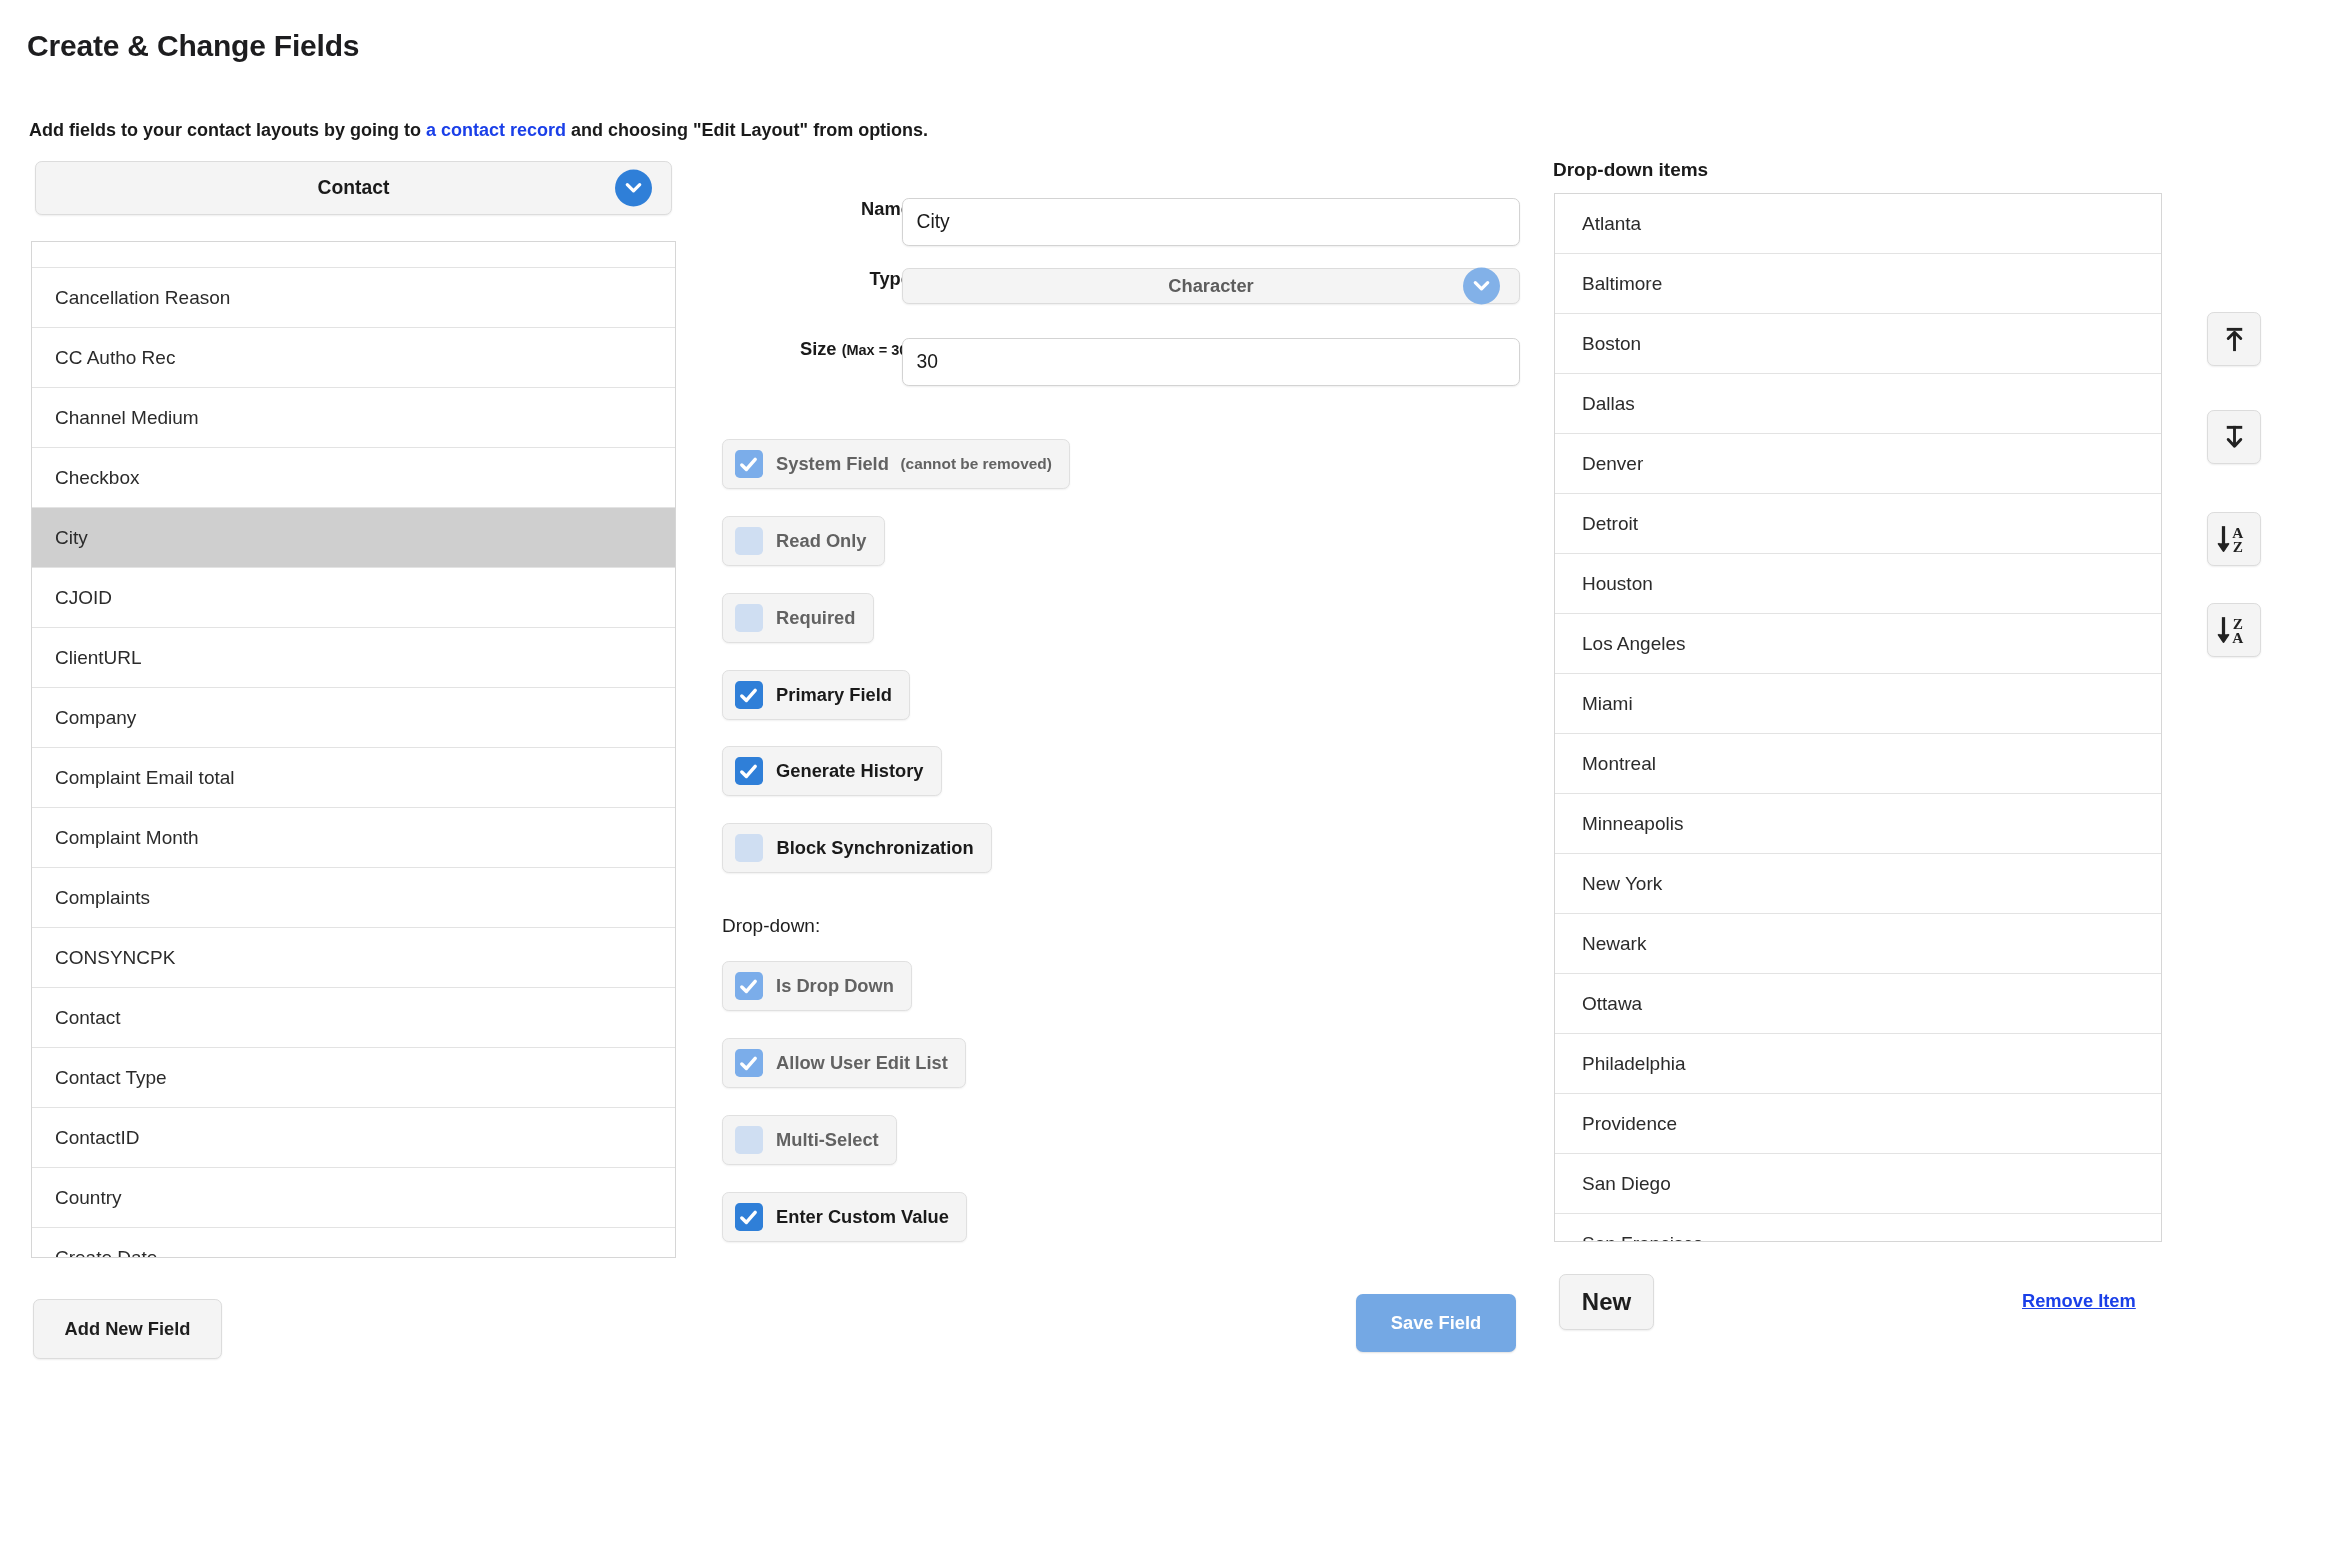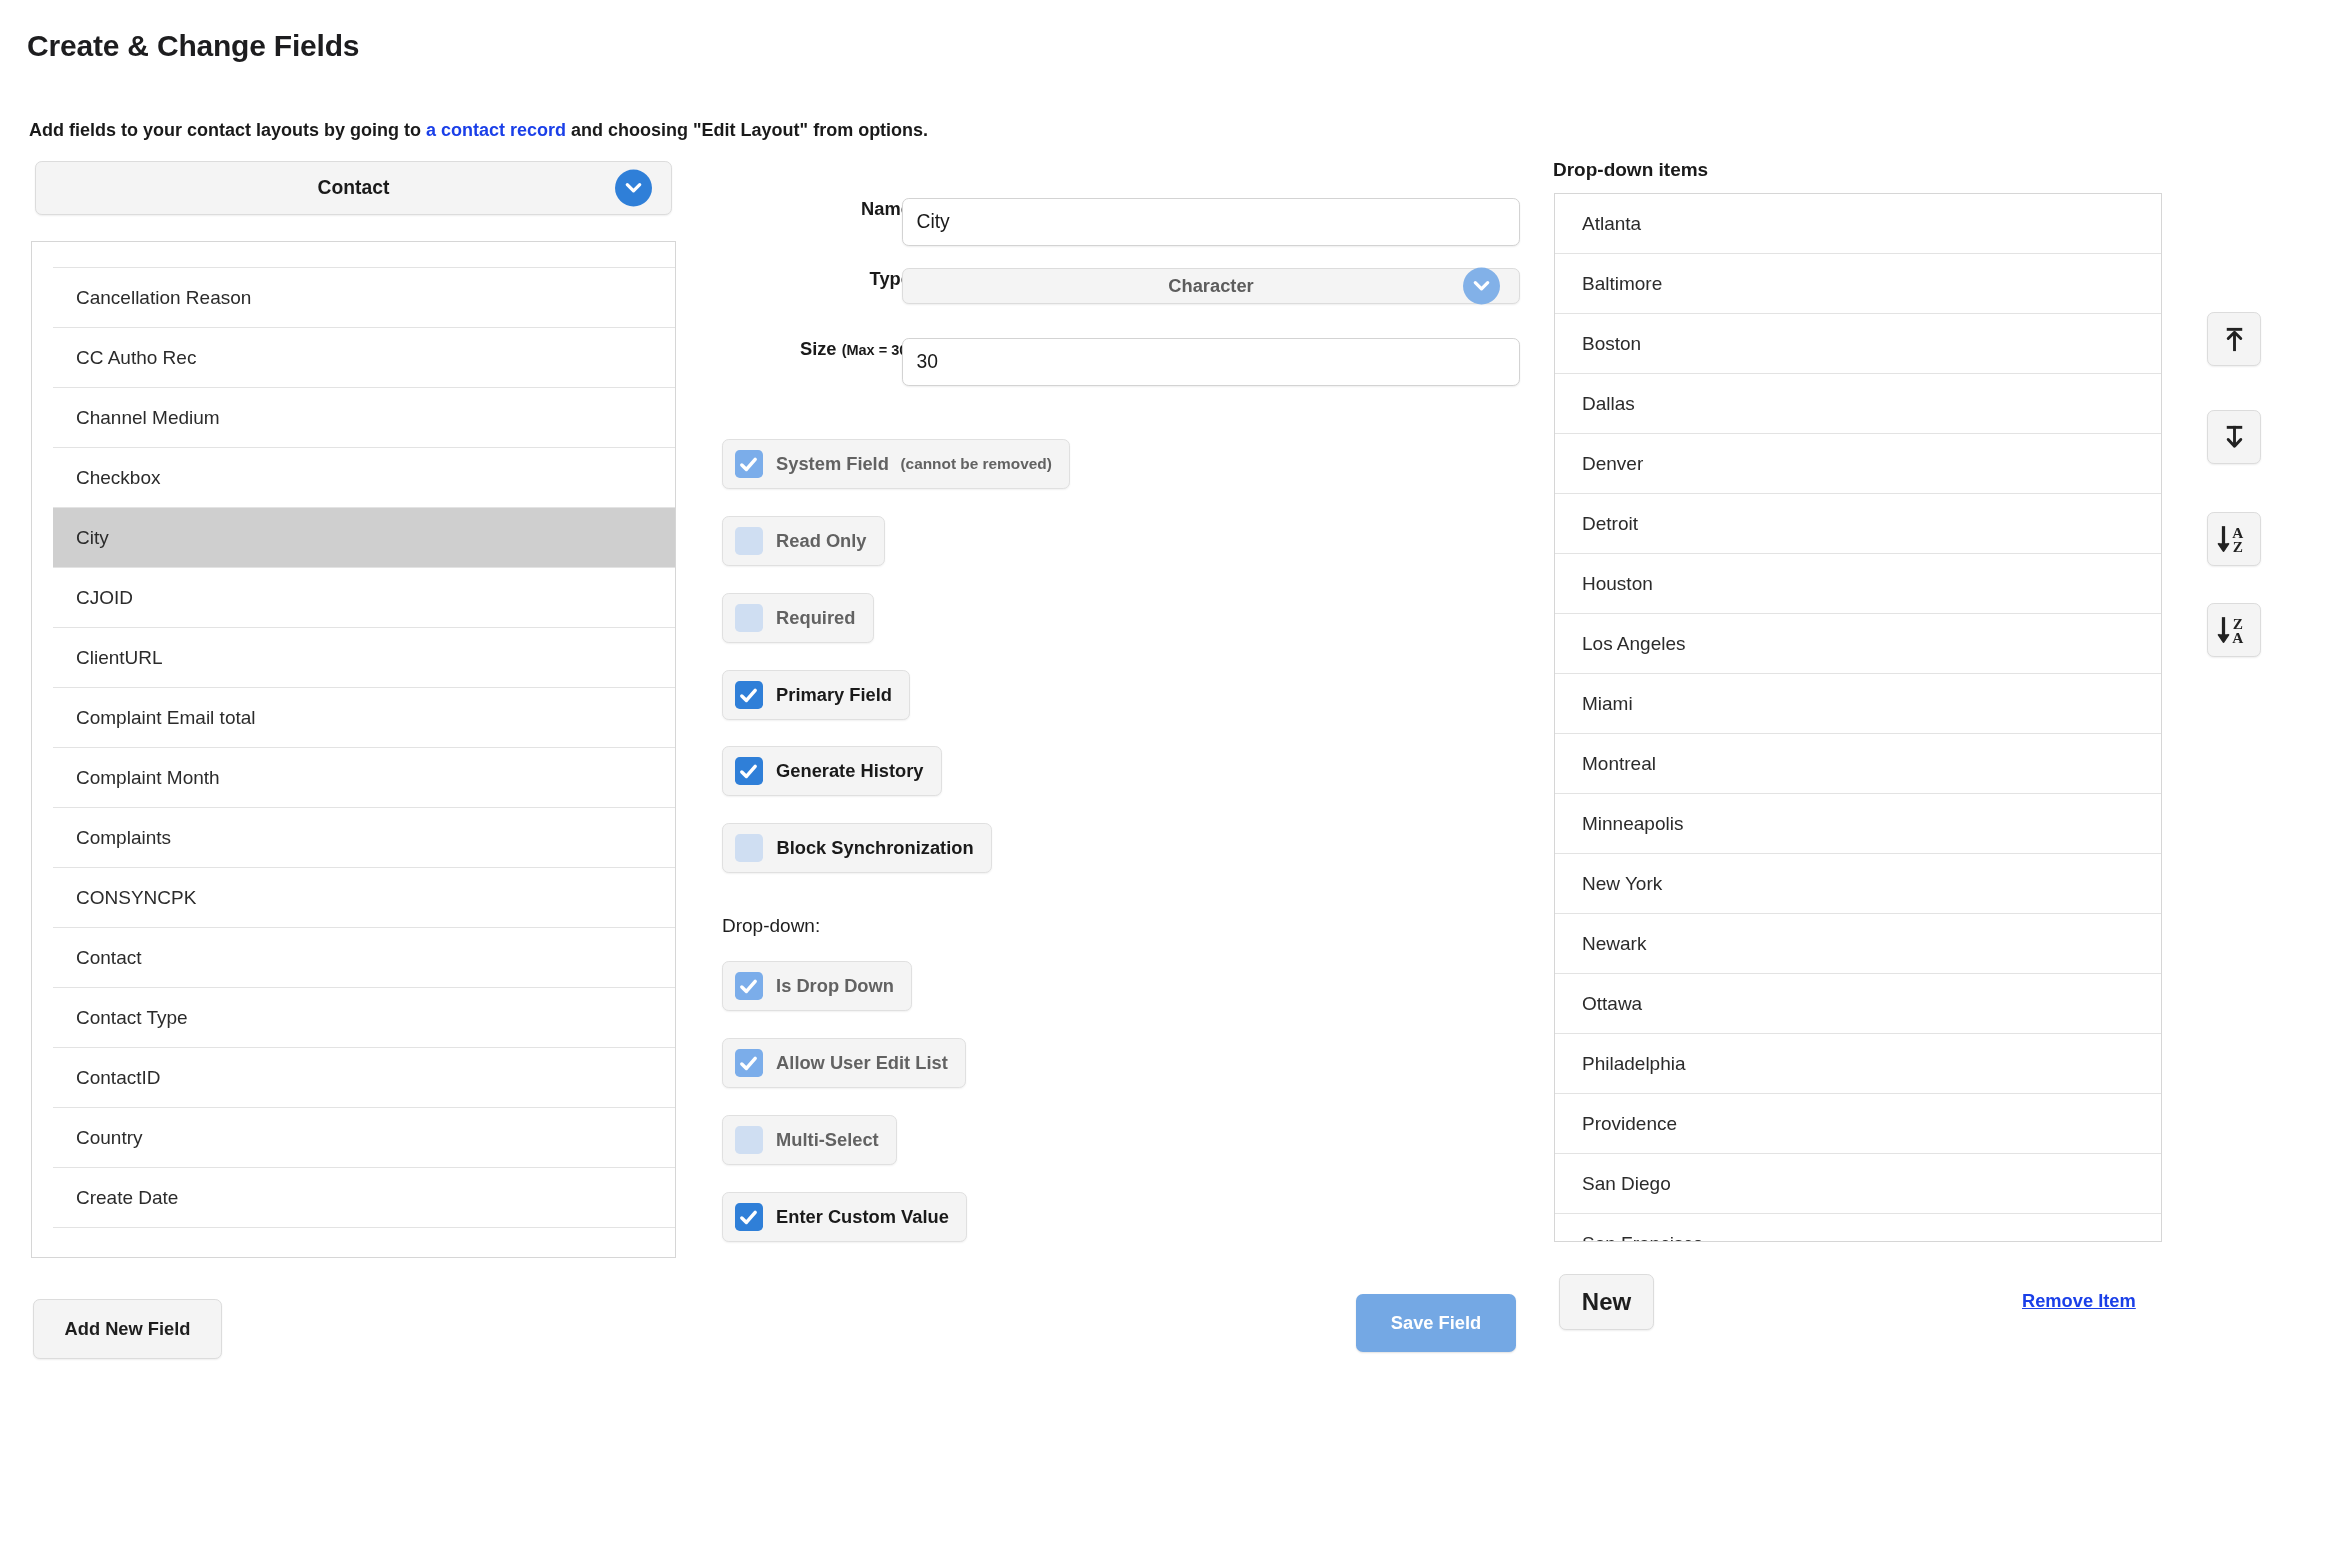--- a/index.html
+++ b/index.html
@@ -53,21 +53,20 @@
   .chev-btn.strong { background: #2f7fd8; }
   .chev-btn.soft   { background: #82b1e8; }
   .chev-btn svg { display:block; }
 
   .field-list {
     position: absolute; left: 31px; top: 241px;
     width: 645px; height: 1017px;
     border: 1px solid #d6d6d6;
     background: #ffffff;
     overflow: hidden;
-    padding-left: 21px;
   }
   .field-row {
     height: 60px;
     display: flex; align-items: center;
     padding-left: 23px;
     font-size: 19px; color: #2b2b2b;
     border-bottom: 1px solid #e3e3e3;
   }
   .field-row.blank { height: 26px; border-bottom: 1px solid #e3e3e3; }
   .field-row.selected { background: #cfcfcf; }
@@ -222,20 +221,23 @@
       <div class="field-row selected">
         <span>City</span>
       </div>
       <div class="field-row">
         <span>CJOID</span>
       </div>
       <div class="field-row">
         <span>ClientURL</span>
       </div>
       <div class="field-row">
+        <span>Company</span>
+      </div>
+      <div class="field-row">
         <span>Complaint Email total</span>
       </div>
       <div class="field-row">
         <span>Complaint Month</span>
       </div>
       <div class="field-row">
         <span>Complaints</span>
       </div>
       <div class="field-row">
         <span>CONSYNCPK</span>

